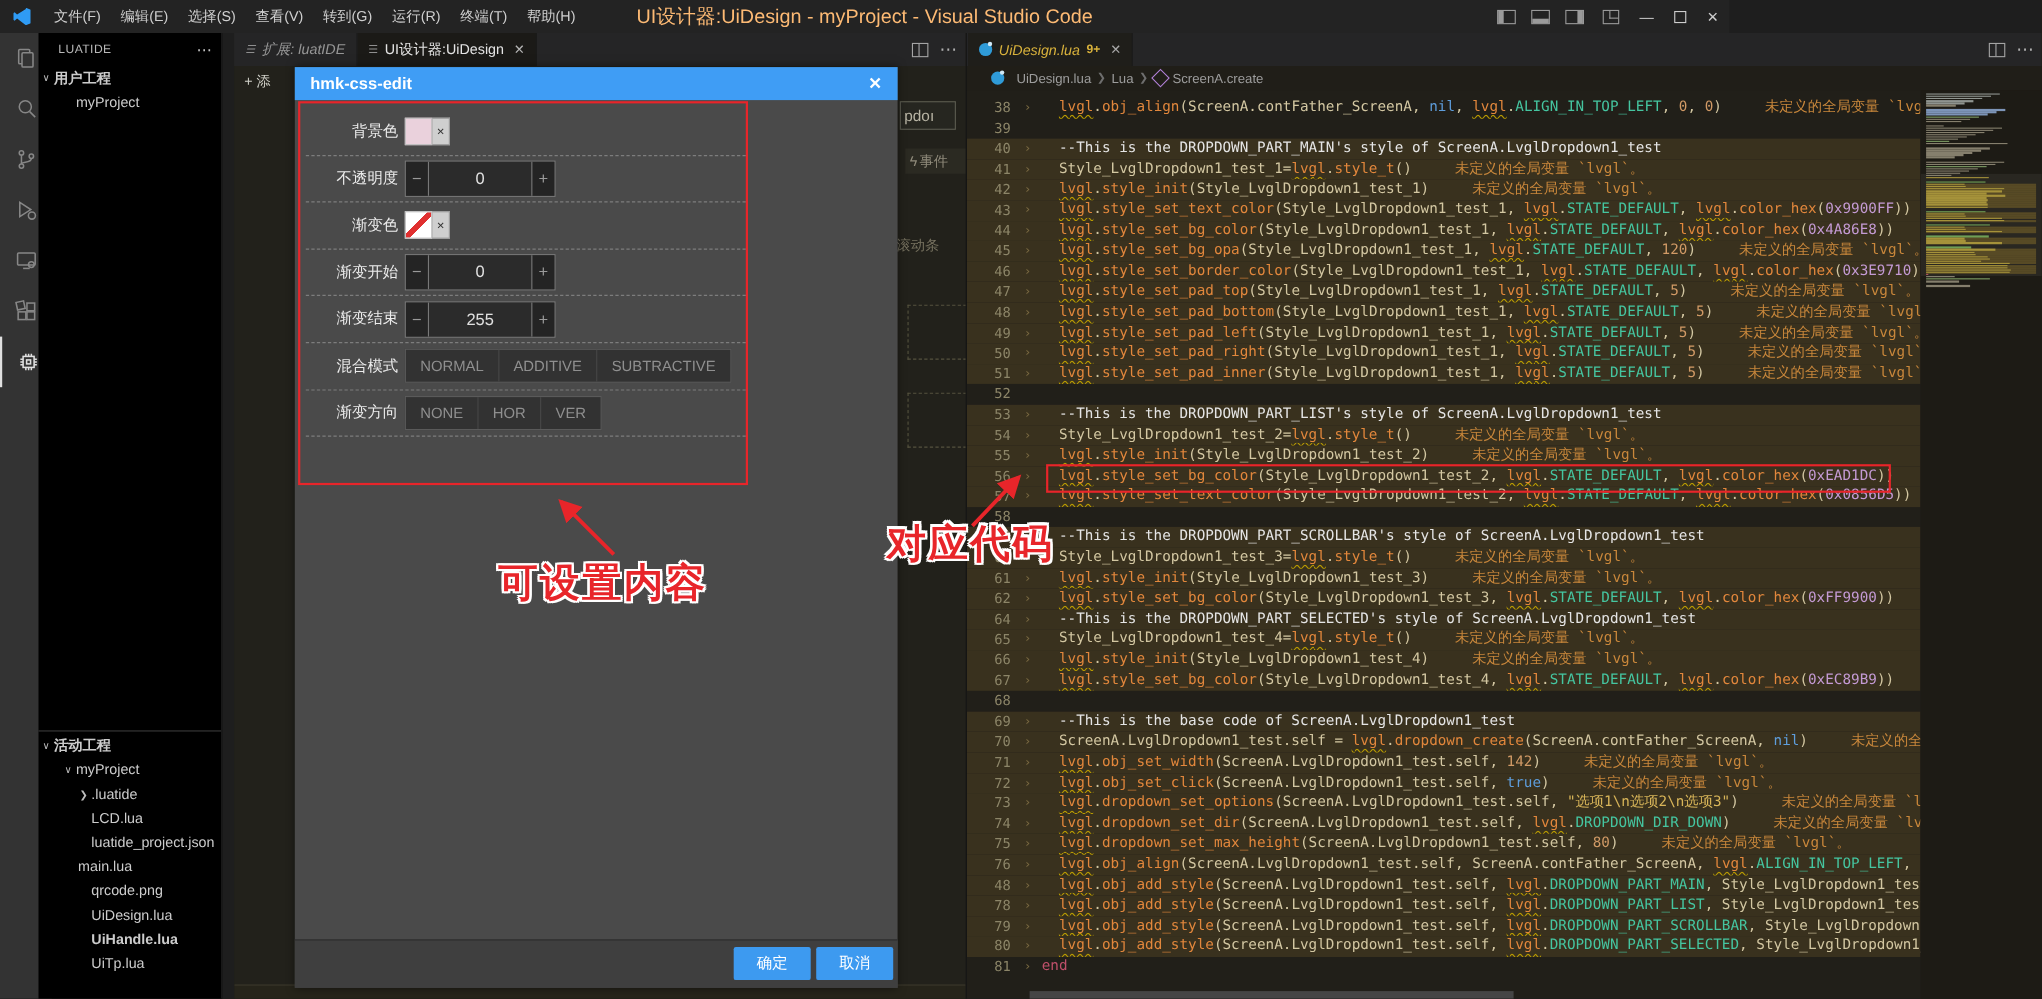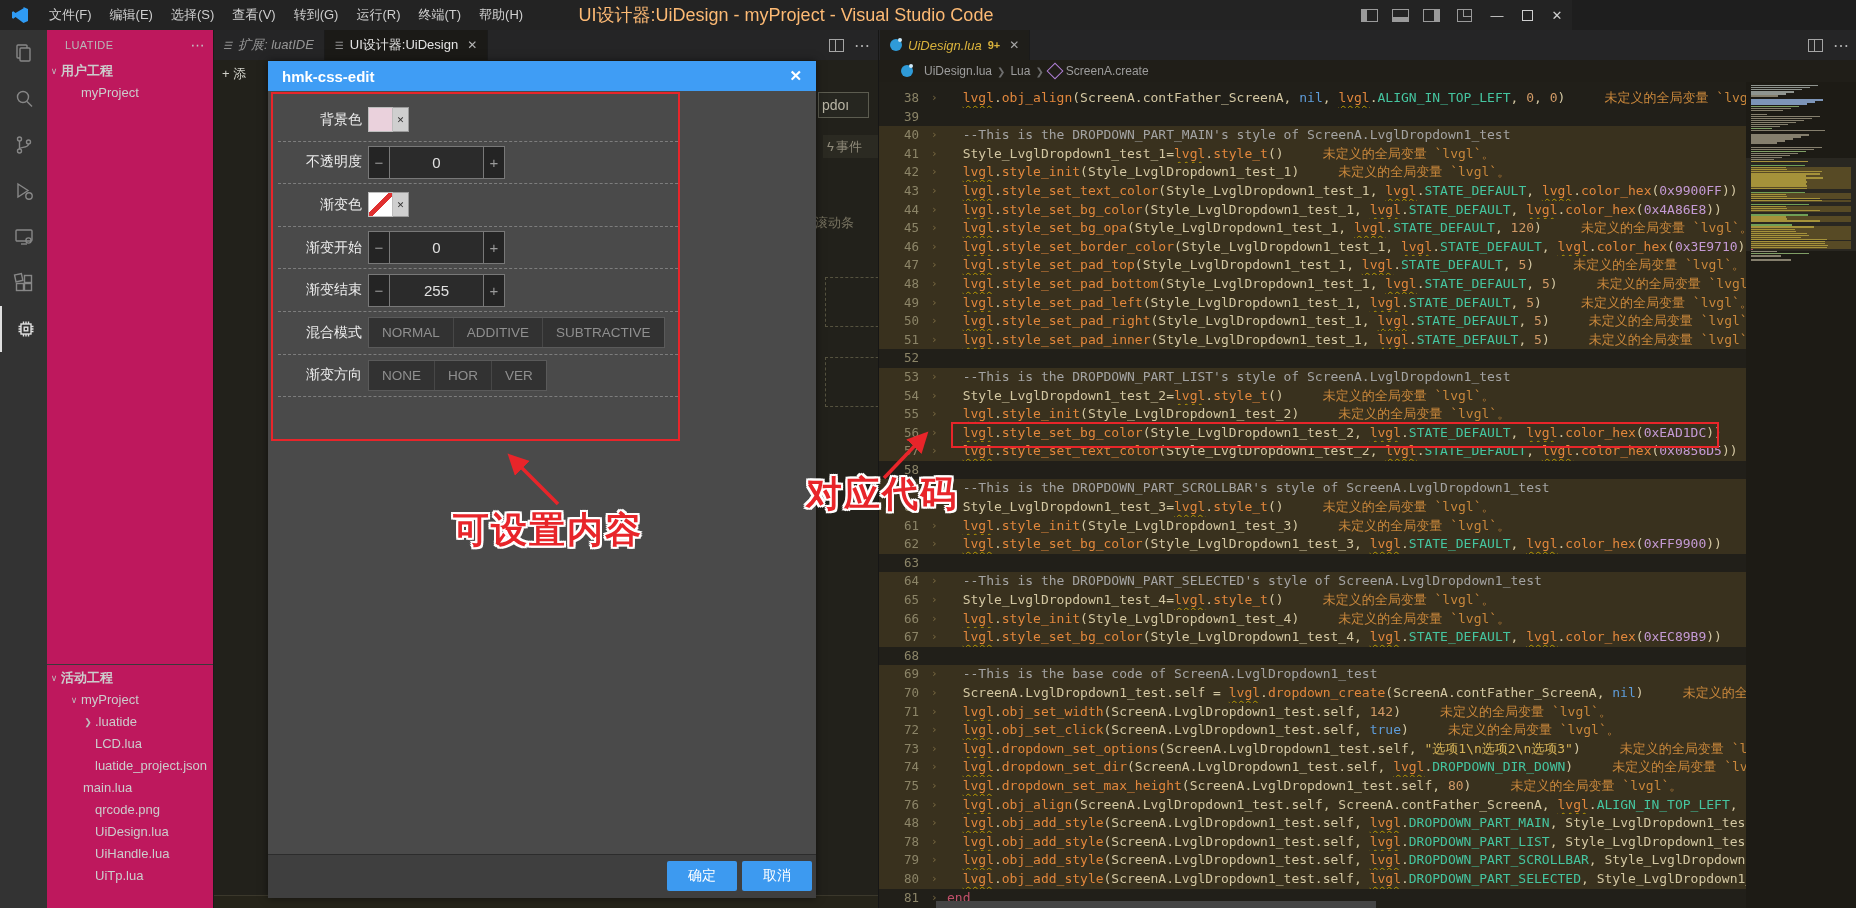--- a/index.html
+++ b/index.html
@@ -20,21 +20,21 @@
   .grid-ico::before{content:"";position:absolute;left:5px;top:0;bottom:4px;border-left:1px solid #9a9a9a;border-bottom:1px solid #9a9a9a;right:0}
   .wc{width:30px;height:30px;display:flex;align-items:center;justify-content:center;color:#cfcfcf;font-size:13px}
   .restore-ico{width:9px;height:9px;border:1px solid #cfcfcf;position:relative}
   
   #activitybar{position:absolute;left:0;top:30px;width:47px;height:878px;background:#333333;z-index:4}
   .act-item{width:47px;height:46px;display:flex;align-items:center;justify-content:center;opacity:.85}
   .act-item svg{stroke:#969696;fill:none;stroke-width:1.4}
   .act-item.active{border-left:2px solid #fff}
   .act-item.active svg{stroke:#ffffff}
   
-  #sidebar{position:absolute;left:47px;top:30px;width:166px;height:878px;background:#be185d;z-index:4;border-right:1px solid #1b1b1b}
+  #sidebar{position:absolute;left:35px;top:30px;width:166px;height:878px;background:#000000;z-index:4;border-right:1px solid #1b1b1b}
   #sidebar-header{height:30px;display:flex;align-items:center;padding:0 8px 0 18px;font-size:11px;color:#b8b8b8;letter-spacing:.4px}
   #sidebar-more{margin-left:auto;color:#c5c5c5;font-size:14px}
   .tree-item{height:22px;line-height:22px;font-size:13px;color:#cccccc;white-space:nowrap;overflow:hidden;display:flex;align-items:center}
   .tree-item .chev{width:14px;text-align:center;font-size:9px;color:#bdbdbd;flex:0 0 14px}
   .sec-label{font-weight:bold}
   #side-bottom{position:absolute;left:0;top:634px;width:166px;border-top:1px solid #3a3a3a;padding-top:2px}
   
   #leftgroup{position:absolute;left:213px;top:30px;width:665px;height:878px;background:#21201a}
   #ltabbar{position:absolute;left:0;top:0;width:665px;height:30px;background:#252526;display:flex}
   .tab{height:30px;display:flex;align-items:center;padding:0 10px;font-size:13px;border-right:1px solid #1b1b1b;white-space:nowrap}
@@ -100,21 +100,21 @@
   .ln{width:40px;flex:0 0 40px;text-align:right;padding-right:12px;color:#8c8568;font-size:12.5px;background:transparent}
   .gm{width:16px;flex:0 0 16px;color:#7a6a42;font-size:11px;text-align:left}
   .ct{flex:1;color:#d3c7a2;overflow:hidden}
   .tk-fn{color:#e2873c}
   .tk-lv{color:#e2873c;text-decoration:underline wavy #b99b00 1px;text-underline-offset:3px}
   .tk-const{color:#45c5a0}
   .tk-num{color:#d19a66}
   .tk-hex{color:#c49ad4}
   .tk-bool{color:#5e9ddb}
   .tk-kw{color:#c0506a}
-  .tk-cm{color:#a3a3a3}
+  .tk-cm{color:#e5e5e5}
   .tk-str{color:#d8b559}
   .tk-diag{color:#c9873b}
   #line82-band{position:absolute;left:57px;top:871px;width:440px;height:7px;background:#454545;overflow:hidden}
   
   #minimap{position:absolute;left:867px;top:52px;width:111px;height:826px;background:#1d1b15;overflow:hidden}
   #mm-viewport{position:absolute;left:0;top:76px;width:111px;height:93px;background:rgba(255,255,255,.055)}
   
   #anno-rect{position:absolute;left:271px;top:92px;width:405px;height:345px;border:2px solid #e8252a;z-index:20;pointer-events:none}
   #line56-box{position:absolute;left:951px;top:422px;width:764px;height:22px;border:2px solid #e8252a;z-index:20;pointer-events:none}
   #arrows{position:absolute;left:0;top:0;width:1856px;height:908px;z-index:21;pointer-events:none}
@@ -244,21 +244,21 @@
         <span>main.lua</span>
       </div>
       <div class="tree-item" style="padding-left: 34px;">
         <span class="chev"></span>
         <span>qrcode.png</span>
       </div>
       <div class="tree-item" style="padding-left: 34px;">
         <span class="chev"></span>
         <span>UiDesign.lua</span>
       </div>
-      <div class="tree-item" style="padding-left: 34px;">
+      <div class="tree-item" style="padding-left: 34px; font-weight: bold;">
         <span class="chev"></span>
         <span>UiHandle.lua</span>
       </div>
       <div class="tree-item" style="padding-left: 34px;">
         <span class="chev"></span>
         <span>UiTp.lua</span>
       </div>
     </div>
 </div>
 
@@ -414,21 +414,20 @@
       <div class="cl hl"><span class="ln">53</span><span class="gm">›</span><span class="ct"><span class="tk-cm">  --This is the DROPDOWN_PART_LIST's style of ScreenA.LvglDropdown1_test</span></span></div>
       <div class="cl hl"><span class="ln">54</span><span class="gm">›</span><span class="ct">  Style_LvglDropdown1_test_2=<span class="tk-lv">lvgl</span>.<span class="tk-fn">style_t</span>()<span class="tk-diag">     未定义的全局变量 `lvgl`。</span></span></div>
       <div class="cl hl"><span class="ln">55</span><span class="gm">›</span><span class="ct">  <span class="tk-lv">lvgl</span>.<span class="tk-fn">style_init</span>(Style_LvglDropdown1_test_2)<span class="tk-diag">     未定义的全局变量 `lvgl`。</span></span></div>
       <div class="cl hl"><span class="ln">56</span><span class="gm">›</span><span class="ct">  <span class="tk-lv">lvgl</span>.<span class="tk-fn">style_set_bg_color</span>(Style_LvglDropdown1_test_2, <span class="tk-lv">lvgl</span>.<span class="tk-const">STATE_DEFAULT</span>, <span class="tk-lv">lvgl</span>.<span class="tk-fn">color_hex</span>(<span class="tk-hex">0xEAD1DC</span>))<span class="tk-diag">     未定义的全局变量 `lvgl`。</span></span></div>
       <div class="cl hl"><span class="ln">57</span><span class="gm">›</span><span class="ct">  <span class="tk-lv">lvgl</span>.<span class="tk-fn">style_set_text_color</span>(Style_LvglDropdown1_test_2, <span class="tk-lv">lvgl</span>.<span class="tk-const">STATE_DEFAULT</span>, <span class="tk-lv">lvgl</span>.<span class="tk-fn">color_hex</span>(<span class="tk-hex">0x0856D5</span>))<span class="tk-diag">     未定义的全局变量 `lvgl`。</span></span></div>
       <div class="cl"><span class="ln">58</span><span class="gm"></span><span class="ct"></span></div>
       <div class="cl hl"><span class="ln">73</span><span class="gm">›</span><span class="ct"><span class="tk-cm">  --This is the DROPDOWN_PART_SCROLLBAR's style of ScreenA.LvglDropdown1_test</span></span></div>
       <div class="cl hl"><span class="ln">60</span><span class="gm">›</span><span class="ct">  Style_LvglDropdown1_test_3=<span class="tk-lv">lvgl</span>.<span class="tk-fn">style_t</span>()<span class="tk-diag">     未定义的全局变量 `lvgl`。</span></span></div>
       <div class="cl hl"><span class="ln">61</span><span class="gm">›</span><span class="ct">  <span class="tk-lv">lvgl</span>.<span class="tk-fn">style_init</span>(Style_LvglDropdown1_test_3)<span class="tk-diag">     未定义的全局变量 `lvgl`。</span></span></div>
       <div class="cl hl"><span class="ln">62</span><span class="gm">›</span><span class="ct">  <span class="tk-lv">lvgl</span>.<span class="tk-fn">style_set_bg_color</span>(Style_LvglDropdown1_test_3, <span class="tk-lv">lvgl</span>.<span class="tk-const">STATE_DEFAULT</span>, <span class="tk-lv">lvgl</span>.<span class="tk-fn">color_hex</span>(<span class="tk-hex">0xFF9900</span>))<span class="tk-diag">     未定义的全局变量 `lvgl`。</span></span></div>
-      <div class="cl"><span class="ln">63</span><span class="gm"></span><span class="ct"></span></div>
       <div class="cl hl"><span class="ln">64</span><span class="gm">›</span><span class="ct"><span class="tk-cm">  --This is the DROPDOWN_PART_SELECTED's style of ScreenA.LvglDropdown1_test</span></span></div>
       <div class="cl hl"><span class="ln">65</span><span class="gm">›</span><span class="ct">  Style_LvglDropdown1_test_4=<span class="tk-lv">lvgl</span>.<span class="tk-fn">style_t</span>()<span class="tk-diag">     未定义的全局变量 `lvgl`。</span></span></div>
       <div class="cl hl"><span class="ln">66</span><span class="gm">›</span><span class="ct">  <span class="tk-lv">lvgl</span>.<span class="tk-fn">style_init</span>(Style_LvglDropdown1_test_4)<span class="tk-diag">     未定义的全局变量 `lvgl`。</span></span></div>
       <div class="cl hl"><span class="ln">67</span><span class="gm">›</span><span class="ct">  <span class="tk-lv">lvgl</span>.<span class="tk-fn">style_set_bg_color</span>(Style_LvglDropdown1_test_4, <span class="tk-lv">lvgl</span>.<span class="tk-const">STATE_DEFAULT</span>, <span class="tk-lv">lvgl</span>.<span class="tk-fn">color_hex</span>(<span class="tk-hex">0xEC89B9</span>))<span class="tk-diag">     未定义的全局变量 `lvgl`。</span></span></div>
       <div class="cl"><span class="ln">68</span><span class="gm"></span><span class="ct"></span></div>
       <div class="cl hl"><span class="ln">69</span><span class="gm">›</span><span class="ct"><span class="tk-cm">  --This is the base code of ScreenA.LvglDropdown1_test</span></span></div>
       <div class="cl hl"><span class="ln">70</span><span class="gm">›</span><span class="ct">  ScreenA.LvglDropdown1_test.self = <span class="tk-lv">lvgl</span>.<span class="tk-fn">dropdown_create</span>(ScreenA.contFather_ScreenA, <span class="tk-bool">nil</span>)<span class="tk-diag">     未定义的全局变量 `lvgl`。</span></span></div>
       <div class="cl hl"><span class="ln">71</span><span class="gm">›</span><span class="ct">  <span class="tk-lv">lvgl</span>.<span class="tk-fn">obj_set_width</span>(ScreenA.LvglDropdown1_test.self, <span class="tk-num">142</span>)<span class="tk-diag">     未定义的全局变量 `lvgl`。</span></span></div>
       <div class="cl hl"><span class="ln">72</span><span class="gm">›</span><span class="ct">  <span class="tk-lv">lvgl</span>.<span class="tk-fn">obj_set_click</span>(ScreenA.LvglDropdown1_test.self, <span class="tk-bool">true</span>)<span class="tk-diag">     未定义的全局变量 `lvgl`。</span></span></div>
       <div class="cl hl"><span class="ln">73</span><span class="gm">›</span><span class="ct">  <span class="tk-lv">lvgl</span>.<span class="tk-fn">dropdown_set_options</span>(ScreenA.LvglDropdown1_test.self, <span class="tk-str">"选项1\n选项2\n选项3"</span>)<span class="tk-diag">     未定义的全局变量 `lvgl`。</span></span></div>

